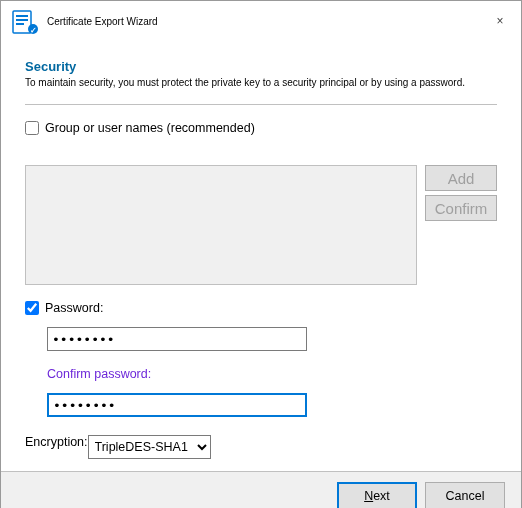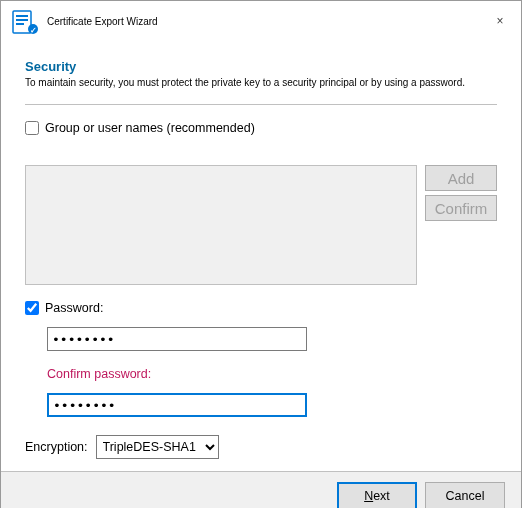--- a/index.html
+++ b/index.html
@@ -161,42 +161,41 @@
       padding: 2px 4px;
       font-size: 13px;
       font-family: monospace;
       outline: none;
       background: #fff;
       margin-left: 22px;
       margin-bottom: 6px;
     }
     .confirm-label {
       font-size: 12.5px;
-      color: #be185d;
+      color: #6d28d9;
       margin-left: 22px;
       margin-bottom: 2px;
       display: block;
     }
     .confirm-input {
       display: block;
       width: 260px;
       height: 24px;
       border: 2px solid #0078d7;
       padding: 2px 4px;
       font-size: 13px;
       font-family: monospace;
       outline: none;
       background: #fff;
       margin-left: 22px;
       margin-bottom: 8px;
     }
     .encryption-row {
       display: flex;
-      align-items: center;
-      gap: 8px;
+      align-items: flex-start;
       margin-left: 0;
     }
     .encryption-label {
       font-size: 12.5px;
       color: #000;
     }
     .encryption-select {
       height: 24px;
       border: 1px solid #7a7a7a;
       background: #fff;

